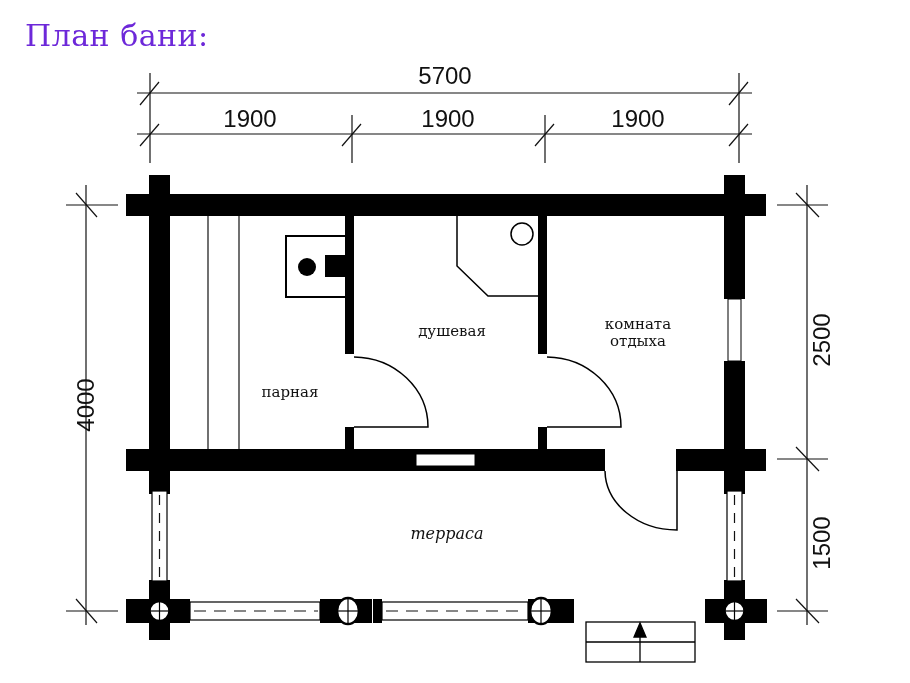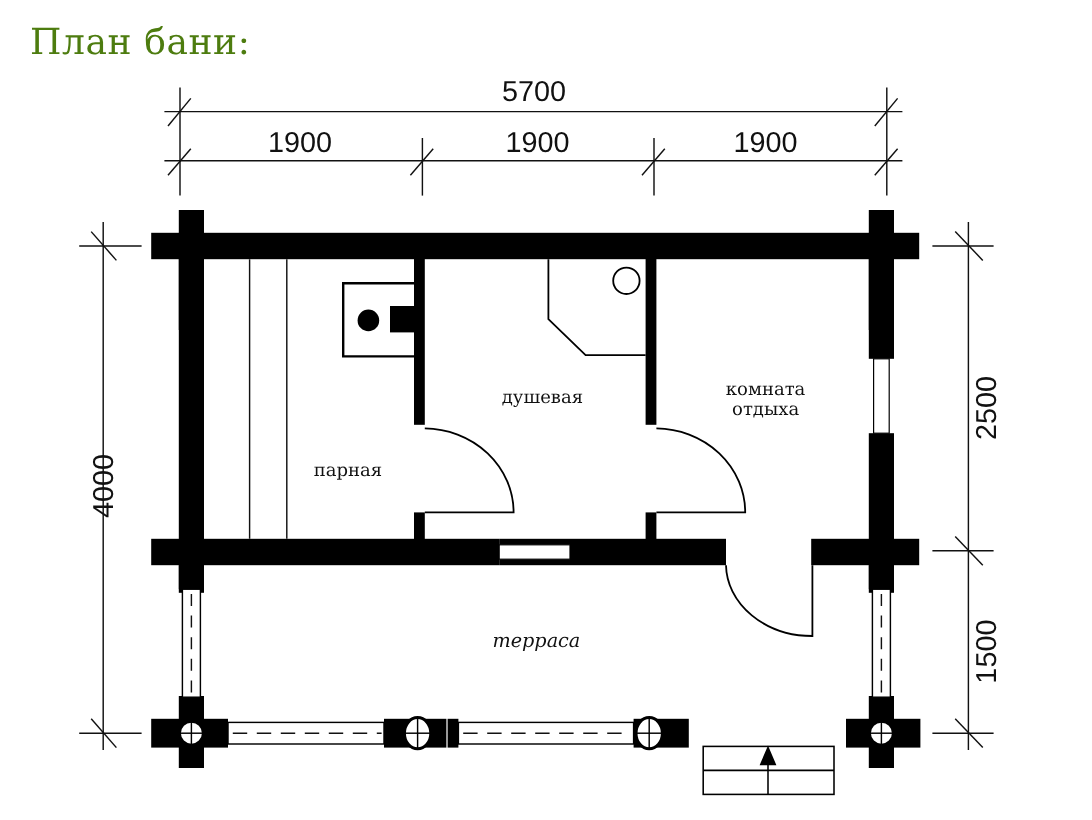--- a/index.html
+++ b/index.html
@@ -1,17 +1,17 @@
 <!DOCTYPE html>
 <html><head>
 <meta charset="utf-8">
 <style>
   html, body { margin: 0; padding: 0; background: #ffffff; }
   body { width: 910px; height: 683px; position: relative; overflow: hidden; font-family: "DejaVu Serif", serif; }
-  .title { position: absolute; left: 25px; top: 18px; font-family: "DejaVu Serif", serif; font-size: 30px; color: #4d7c0f; letter-spacing: 0.5px; }
+  .title { position: absolute; left: 25px; top: 18px; font-family: "DejaVu Serif", serif; font-size: 30px; color: #6d28d9; letter-spacing: 0.5px; }
   svg { position: absolute; left: 0; top: 0; }
   .dim { font-family: "Liberation Sans", sans-serif; font-size: 24px; fill: #111; }
   .room { font-family: "DejaVu Serif", serif; font-size: 15px; fill: #111; }
   .room-it { font-family: "DejaVu Serif", serif; font-style: italic; font-size: 16px; fill: #111; }
 </style>
 </head>
 <body>
 
 <div class="title">План бани:</div>
 

